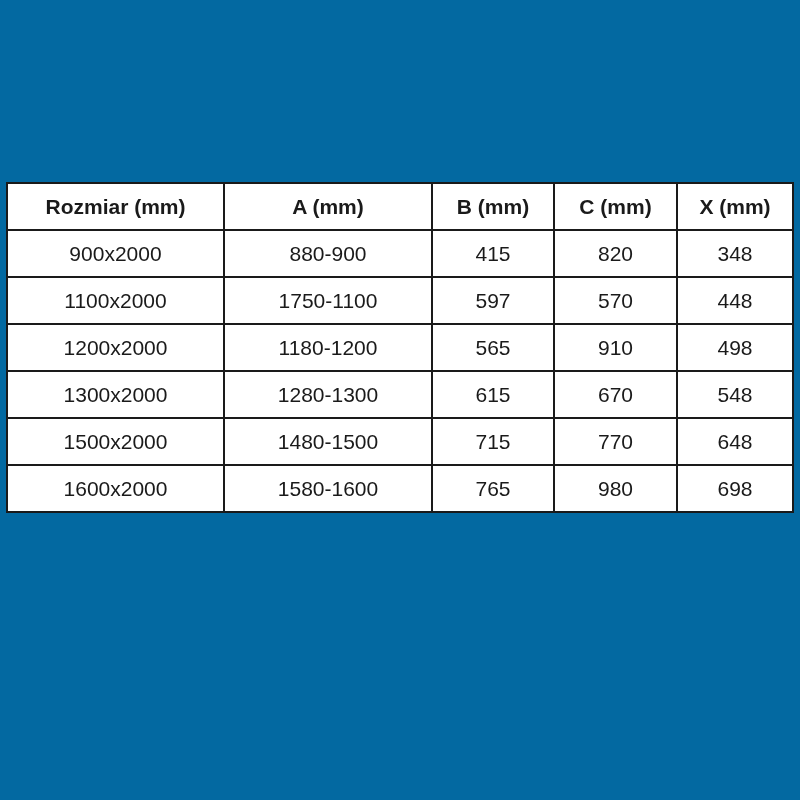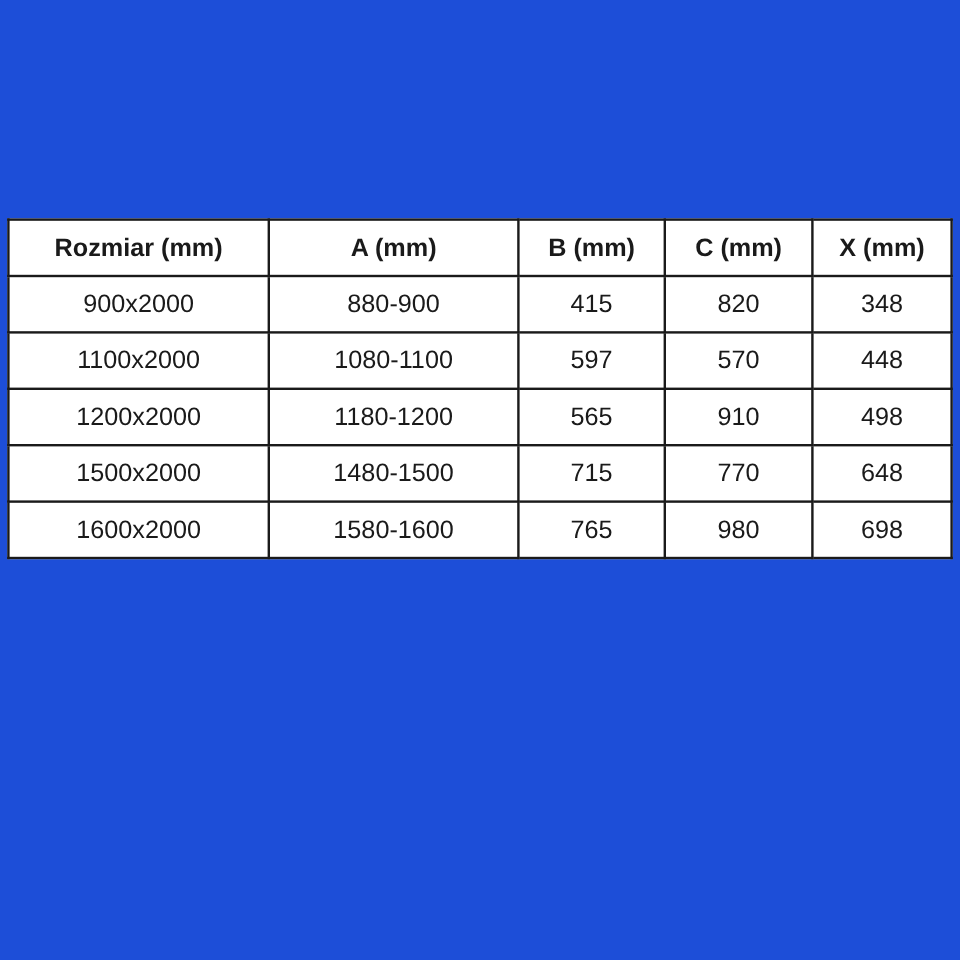--- a/index.html
+++ b/index.html
@@ -7,21 +7,21 @@
     padding: 0;
     width: 800px;
     height: 800px;
     background: #ffffff;
     font-family: "Liberation Sans", sans-serif;
   }
   .page {
     position: relative;
     width: 800px;
     height: 800px;
-    background: #1d4ed8;
+    background: #0369a1;
   }
   table.size-table {
     position: absolute;
     left: 6px;
     top: 182px;
     width: 786px;
     border-collapse: collapse;
     table-layout: fixed;
     background: #ffffff;
   }
@@ -70,31 +70,38 @@
     <tbody>
         <tr>
           <td>900x2000</td>
           <td>880-900</td>
           <td>415</td>
           <td>820</td>
           <td>348</td>
         </tr>
         <tr>
           <td>1100x2000</td>
-          <td>1080-1100</td>
+          <td>1750-1100</td>
           <td>597</td>
           <td>570</td>
           <td>448</td>
         </tr>
         <tr>
           <td>1200x2000</td>
           <td>1180-1200</td>
           <td>565</td>
           <td>910</td>
           <td>498</td>
+        </tr>
+        <tr>
+          <td>1300x2000</td>
+          <td>1280-1300</td>
+          <td>615</td>
+          <td>670</td>
+          <td>548</td>
         </tr>
         <tr>
           <td>1500x2000</td>
           <td>1480-1500</td>
           <td>715</td>
           <td>770</td>
           <td>648</td>
         </tr>
         <tr>
           <td>1600x2000</td>

